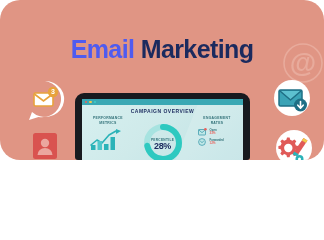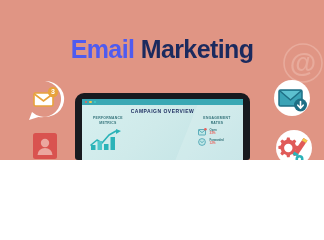--- a/index.html
+++ b/index.html
@@ -11,20 +11,21 @@
     height: 160px;
     overflow: hidden;
     font-family: "Liberation Sans", sans-serif;
   }
   #poster {
     position: relative;
     width: 324px;
     height: 160px;
     background: #e09584;
     overflow: hidden;
+    border-radius: 20px;
   }
 
   
   #headline {
     position: absolute;
     top: 37px;
     left: 0;
     width: 324px;
     text-align: center;
     font-size: 25px;
@@ -206,20 +207,30 @@
               <svg id="perf-chart" width="36" height="22" viewBox="0 0 36 22">
                 <polyline points="1,17 7,12 12,15 19,7 26,3" fill="none" stroke="#2bb3b8" stroke-width="1.6" stroke-linecap="round" stroke-linejoin="round"></polyline>
                 <polygon points="26,1 31,3 26,6" fill="#2bb3b8"></polygon>
                 <rect x="1" y="17" width="4.5" height="5" fill="#2bb3b8"></rect>
                 <rect x="7.5" y="13" width="4.5" height="9" fill="#4fc7cb"></rect>
                 <rect x="14" y="16" width="4.5" height="6" fill="#2bb3b8"></rect>
                 <rect x="20.5" y="9" width="4.5" height="13" fill="#2bb3b8"></rect>
               </svg>
             </div>
 
+            <div id="donut-wrap">
+              <svg id="donut" width="42" height="42" viewBox="0 0 42 42">
+                <circle cx="21" cy="21" r="16" fill="none" stroke="#a7e3e0" stroke-width="6"></circle>
+                <circle cx="21" cy="21" r="16" fill="none" stroke="#2ec9c0" stroke-width="6" stroke-linecap="round" stroke-dasharray="72 100.5" transform="rotate(-90 21 21)"></circle>
+              </svg>
+              <div id="donut-labels">
+                <div id="donut-cap">PERCENTILE</div>
+                <div id="donut-val">28%</div>
+              </div>
+            </div>
 
             <div class="col">
               <div class="col-head">
                 <div>ENGAGEMENT</div>
                 <div>RATES</div>
               </div>
               <div id="eng-list">
 
                 <div class="eng-row">
                   <svg width="9" height="8" viewBox="0 0 9 8">

